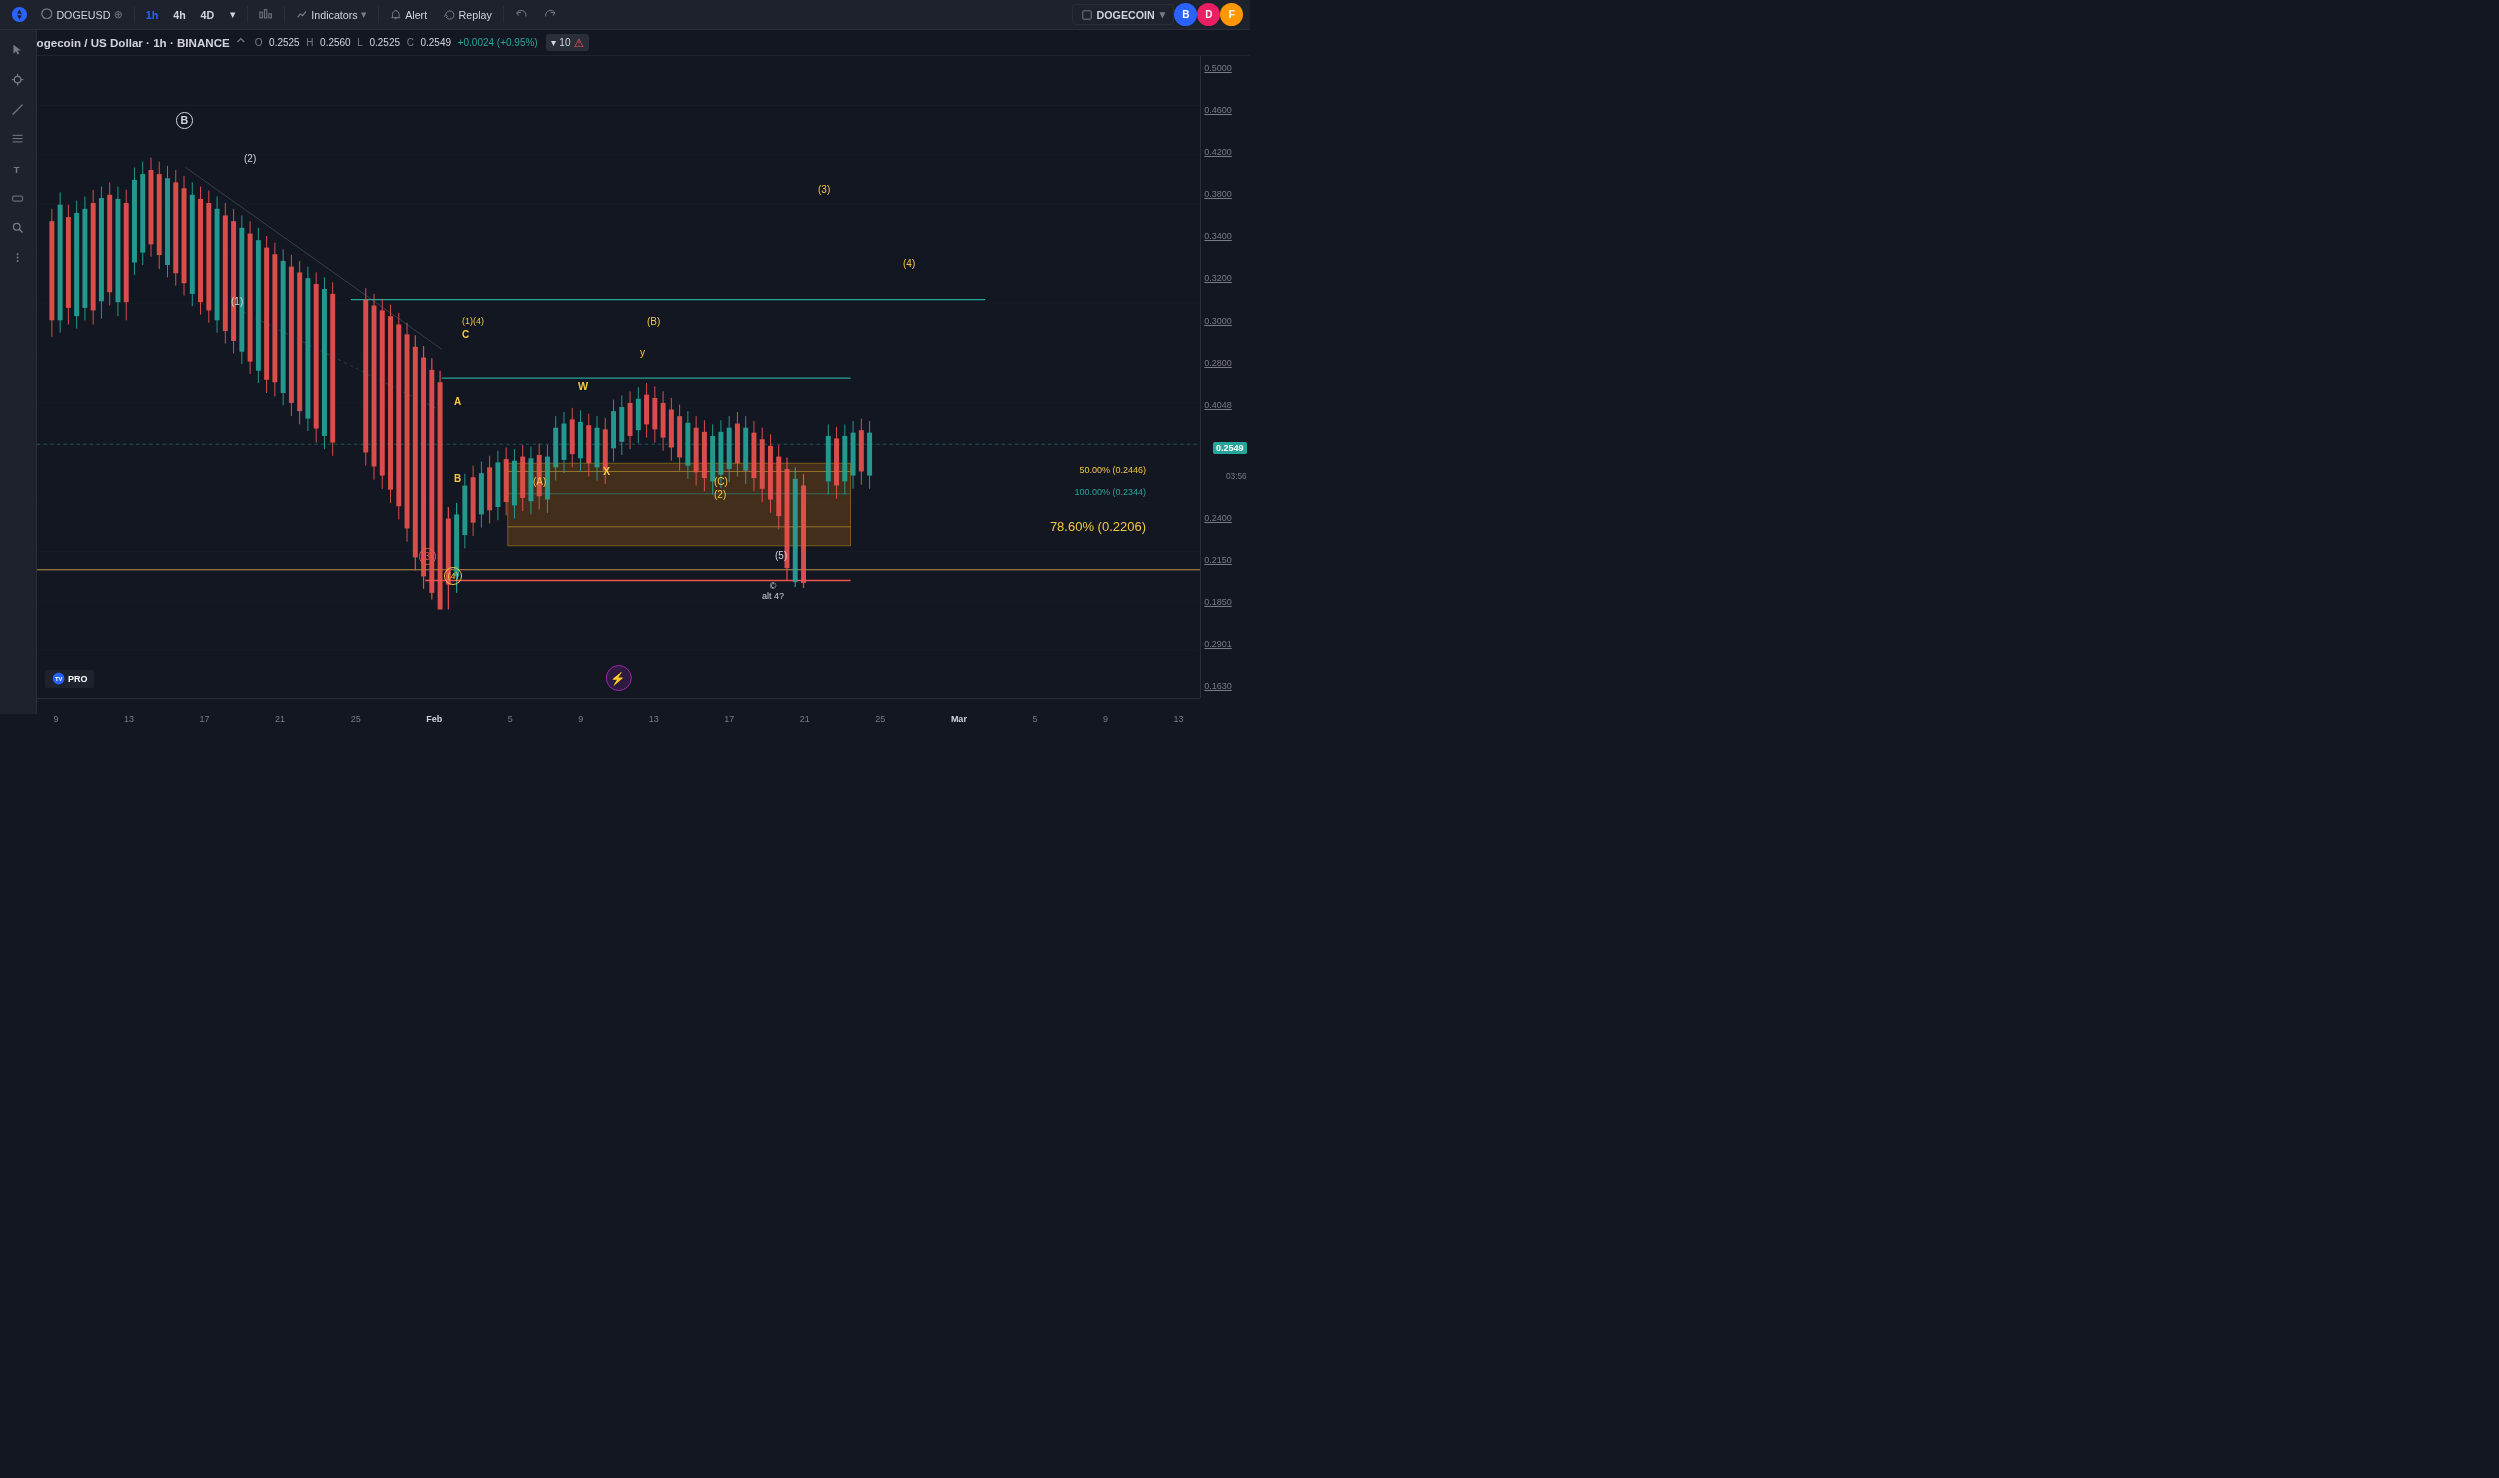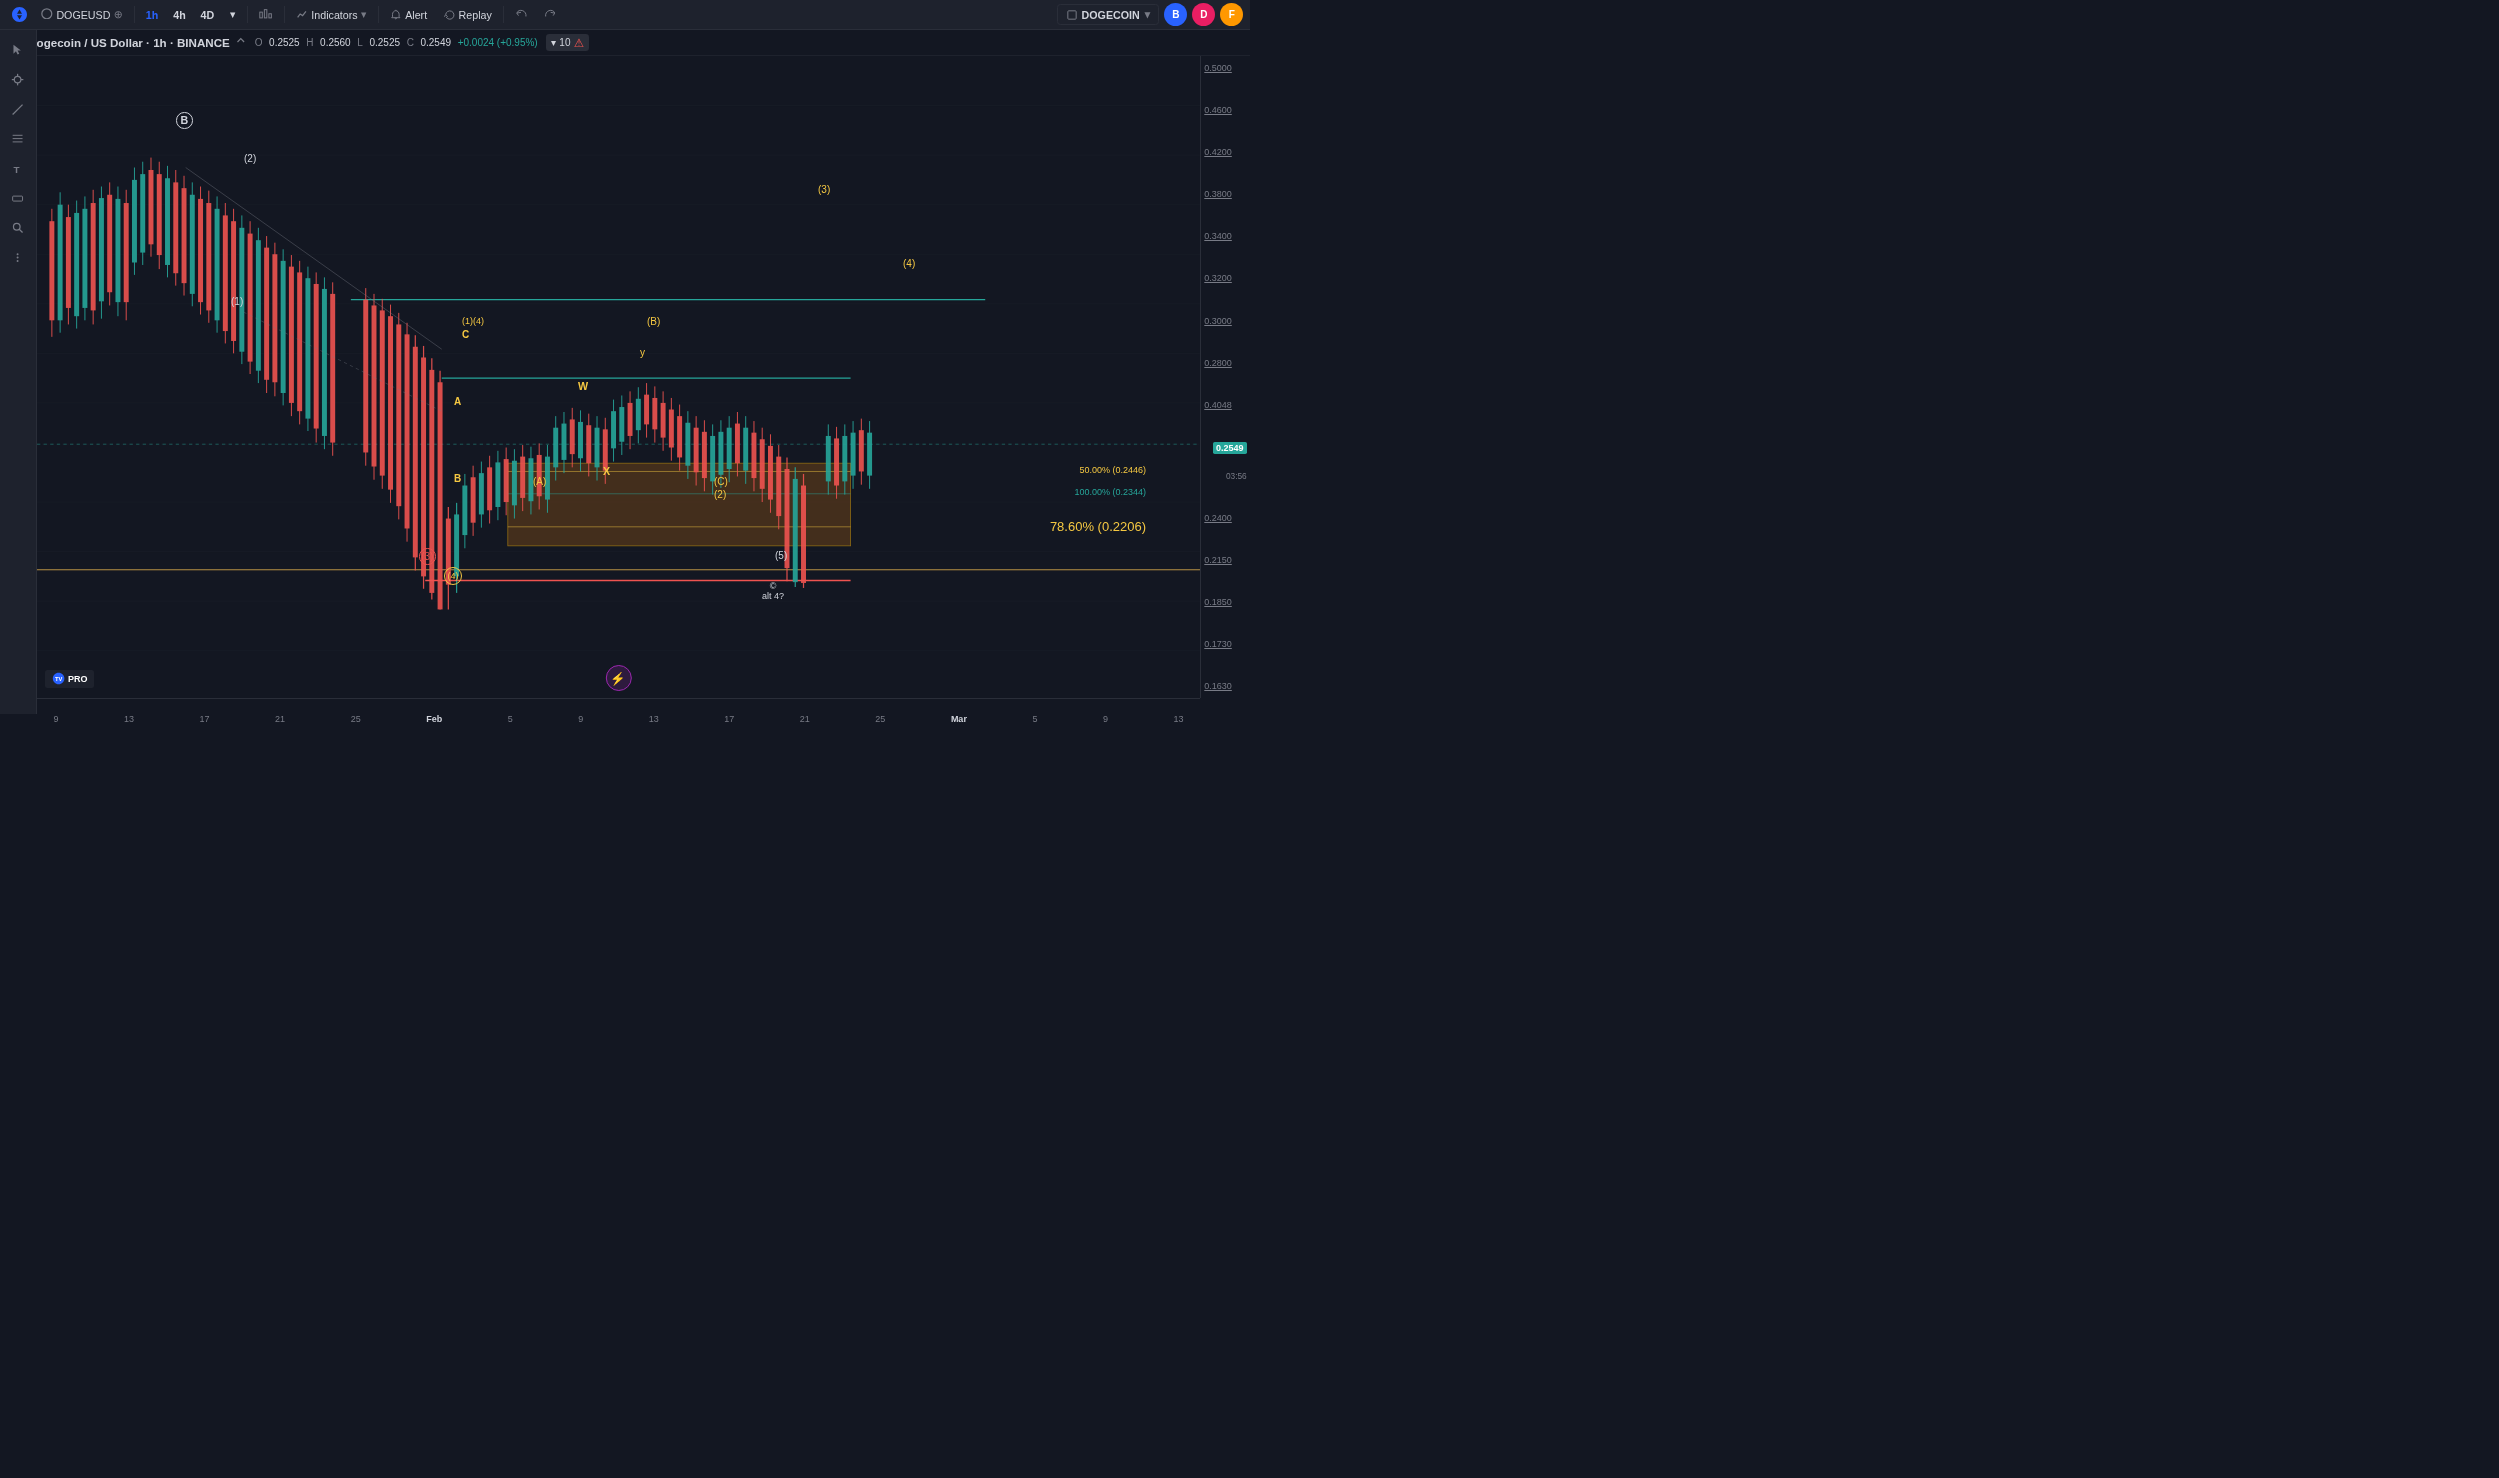--- a/index.html
+++ b/index.html
@@ -52,21 +52,21 @@
       padding: 2.5px 5.8px;
       border-radius: 3.3px;
       font-size: 10.7px;
       font-weight: 600;
       cursor: pointer;
       color: #d1d4dc;
     }
     .timeframe-btn.active { color: #2962ff; }
     .toolbar-right {
       margin-left: auto;
-      display: flex; align-items: center; gap: 5px;
+      display: flex; align-items: center; 
     }
     .symbol-badge {
       display: flex; align-items: center; gap: 5px;
       background: #1e222d;
       border: 0.8px solid #2a2e39;
       border-radius: 3.3px;
       padding: 3.3px 8.3px;
       font-size: 10.7px;
       font-weight: 600;
       cursor: pointer;
@@ -684,21 +684,21 @@
   <div class="price-tick">0.3000</div>
   <div class="price-tick">0.2800</div>
   <div class="price-tick">0.4048</div>
   <div style="display:flex;flex-direction:column;align-items:flex-end;">
     <div class="price-current">0.2549</div>
     <div class="price-time">03:56</div>
   </div>
   <div class="price-tick">0.2400</div>
   <div class="price-tick">0.2150</div>
   <div class="price-tick">0.1850</div>
-  <div class="price-tick">0.1730</div>
+  <div class="price-tick">0.2901</div>
   <div class="price-tick">0.1630</div>
 </div>
 
 <div class="time-axis">
   <div style="display:flex; justify-content:space-between; width:100%; font-size:9px; color:#787b86;">
     <span>9</span>
     <span>13</span>
     <span>17</span>
     <span>21</span>
     <span>25</span>

